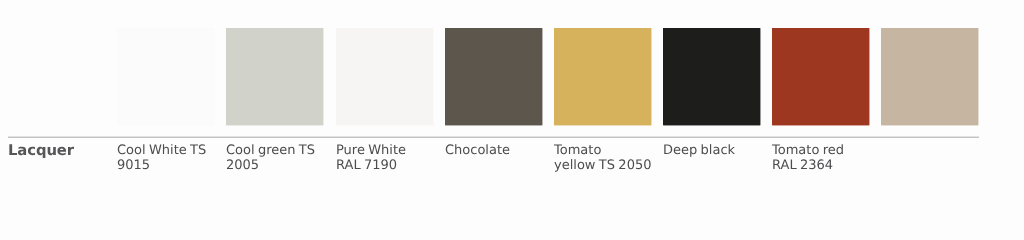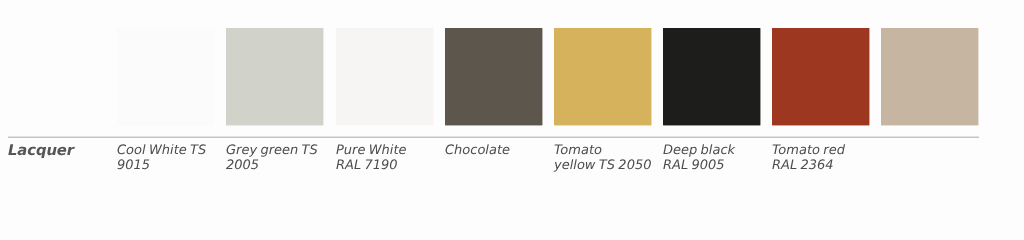--- a/index.html
+++ b/index.html
@@ -4,21 +4,21 @@
 <title>Lacquer colour range</title>
 <style>
   html,body{margin:0;padding:0;}
   body{
     width:1024px;height:205px;overflow:hidden;
     background:#fdfdfd;
     font-family:"DejaVu Sans", sans-serif;
     -webkit-font-smoothing:antialiased;
     text-rendering:geometricPrecision;
   }
-  #sheet{position:relative;width:840px;height:205px;font-style:italic;}
+  #sheet{position:relative;width:840px;height:205px;}
 
   
   .swatch{
     position:absolute;top:28px;width:97px;height:97px;
   }
 
   
   .rule{
     position:absolute;left:8px;top:136px;width:971px;height:2px;
     background:linear-gradient(to bottom,#e2e2e2 0px,#e2e2e2 1px,#c2c2c2 1px,#c2c2c2 2px);
@@ -58,36 +58,35 @@
 
   <div class="rule"></div>
 
   <div class="rowlabel">Lacquer</div>
 
   <div class="cap" style="left: 117px;">
     <div class="l1">Cool White TS</div>
     <div class="l2">9015</div>
   </div>
   <div class="cap" style="left: 226px;">
-    <div class="l1">Grey green TS</div>
+    <div class="l1">Cool green TS</div>
     <div class="l2">2005</div>
   </div>
   <div class="cap" style="left: 336px;">
     <div class="l1">Pure White</div>
     <div class="l2">RAL 7190</div>
   </div>
   <div class="cap" style="left: 445px;">
     <div class="l1">Chocolate</div>
   </div>
   <div class="cap" style="left: 554px;">
     <div class="l1">Tomato</div>
     <div class="l2">yellow TS 2050</div>
   </div>
   <div class="cap" style="left: 663px;">
     <div class="l1">Deep black</div>
-    <div class="l2">RAL 9005</div>
   </div>
   <div class="cap" style="left: 772px;">
     <div class="l1">Tomato red</div>
     <div class="l2">RAL 2364</div>
   </div>
 
 </div>
 
 </body></html>

